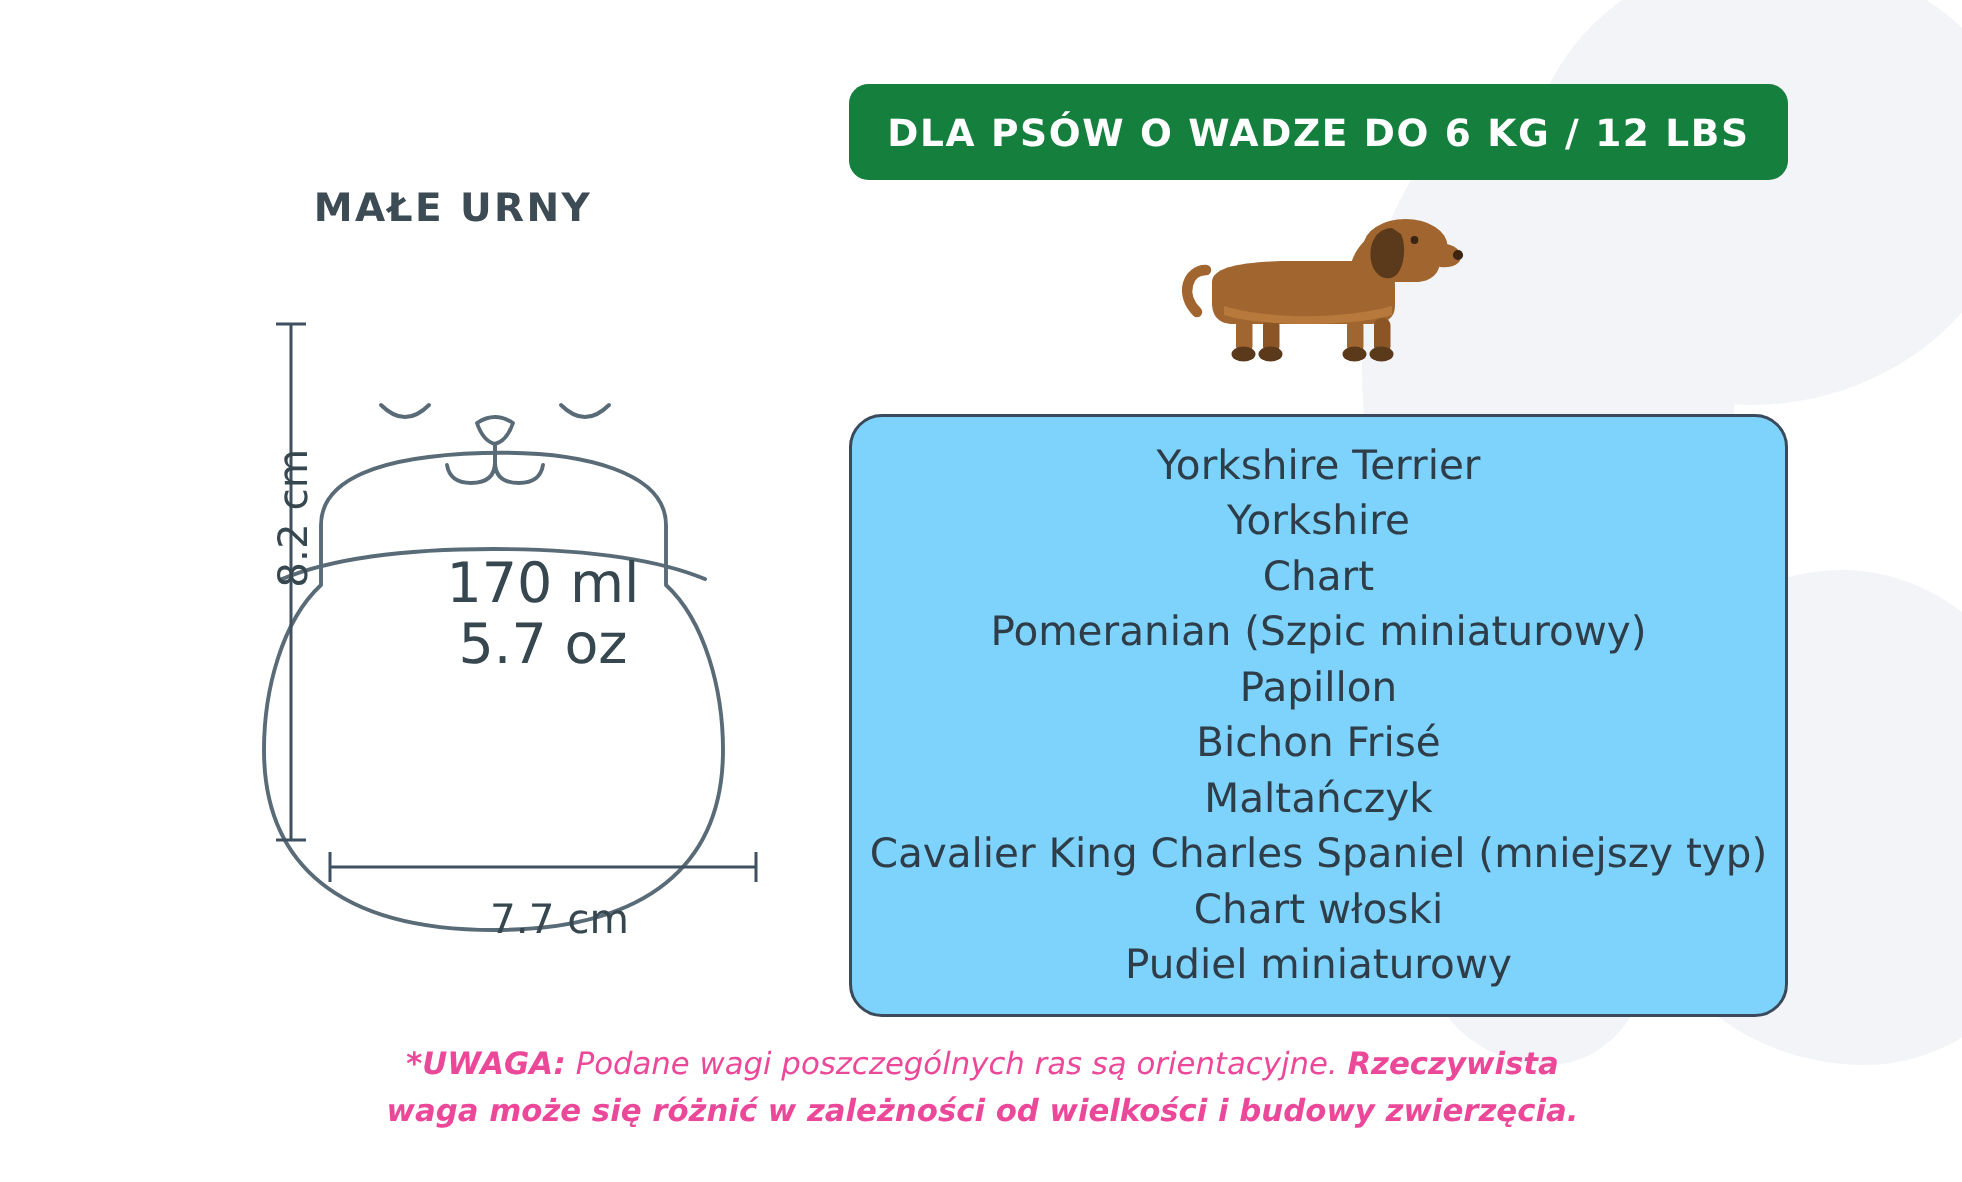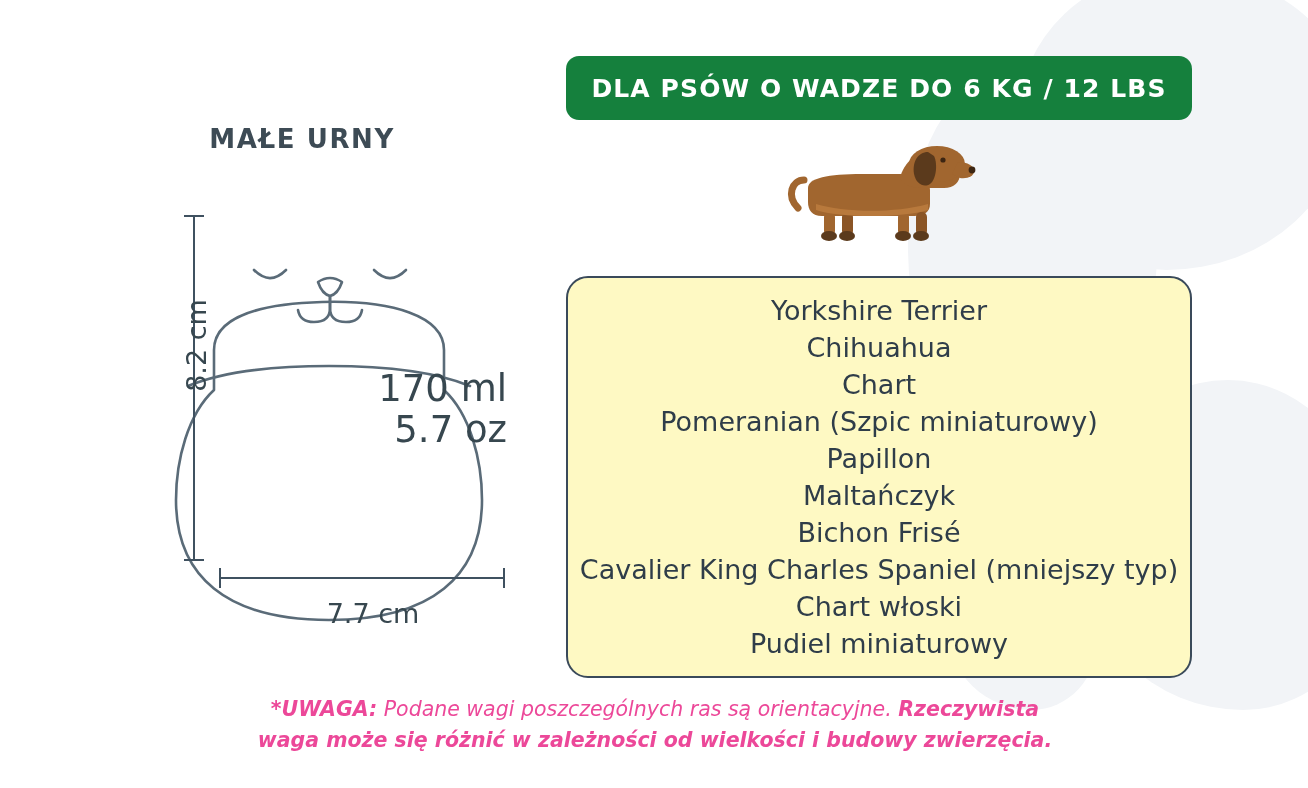--- a/index.html
+++ b/index.html
@@ -81,21 +81,21 @@
     left: 120px;
     top: 200px;
     width: 400px;
     height: 440px;
   }
   .urn-volume {
     position: absolute;
     left: 185px;
     top: 368px;
     width: 290px;
-    text-align: right;
+    text-align: center;
     font-size: 37px;
     line-height: 1.12;
     color: #37474f;
   }
   .dim-height {
     position: absolute;
     left: 118px;
     top: 330px;
     transform: rotate(-90deg);
     transform-origin: center;
@@ -141,21 +141,21 @@
     width: 200px;
     height: 120px;
   }
 
   .breeds-card {
     position: absolute;
     left: 566px;
     top: 276px;
     width: 626px;
     height: 402px;
-    background: #fef9c3;
+    background: #7dd3fc;
     border: 2px solid #3a4a5a;
     border-radius: 22px;
     box-sizing: border-box;
     display: flex;
     flex-direction: column;
     align-items: center;
     justify-content: center;
     padding: 10px 6px;
   }
   .breed-line {
@@ -269,26 +269,26 @@
       <ellipse cx="65" cy="106" rx="8" ry="5" fill="#5b3a1c"></ellipse>
       <ellipse cx="121" cy="106" rx="8" ry="5" fill="#5b3a1c"></ellipse>
       <ellipse cx="139" cy="106" rx="8" ry="5" fill="#5b3a1c"></ellipse>
 
       <path d="M34 74 C60 82 110 84 146 74 L146 80 C120 88 58 88 34 80 Z" fill="#b8793c"></path>
     </svg>
   </div>
 
   <div class="breeds-card">
     <div class="breed-line">Yorkshire Terrier</div>
-    <div class="breed-line">Chihuahua</div>
+    <div class="breed-line">Yorkshire</div>
     <div class="breed-line">Chart</div>
     <div class="breed-line">Pomeranian (Szpic miniaturowy)</div>
     <div class="breed-line">Papillon</div>
+    <div class="breed-line">Bichon Frisé</div>
     <div class="breed-line">Maltańczyk</div>
-    <div class="breed-line">Bichon Frisé</div>
     <div class="breed-line">Cavalier King Charles Spaniel (mniejszy typ)</div>
     <div class="breed-line">Chart włoski</div>
     <div class="breed-line">Pudiel miniaturowy</div>
   </div>
 
   <div class="footnote">
     <span style="font-weight:bold;">*UWAGA:</span><span> Podane wagi poszczególnych ras są orientacyjne. </span><b>Rzeczywista</b><br>
     <b>waga może się różnić w zależności od wielkości i budowy zwierzęcia.</b>
   </div>
 

